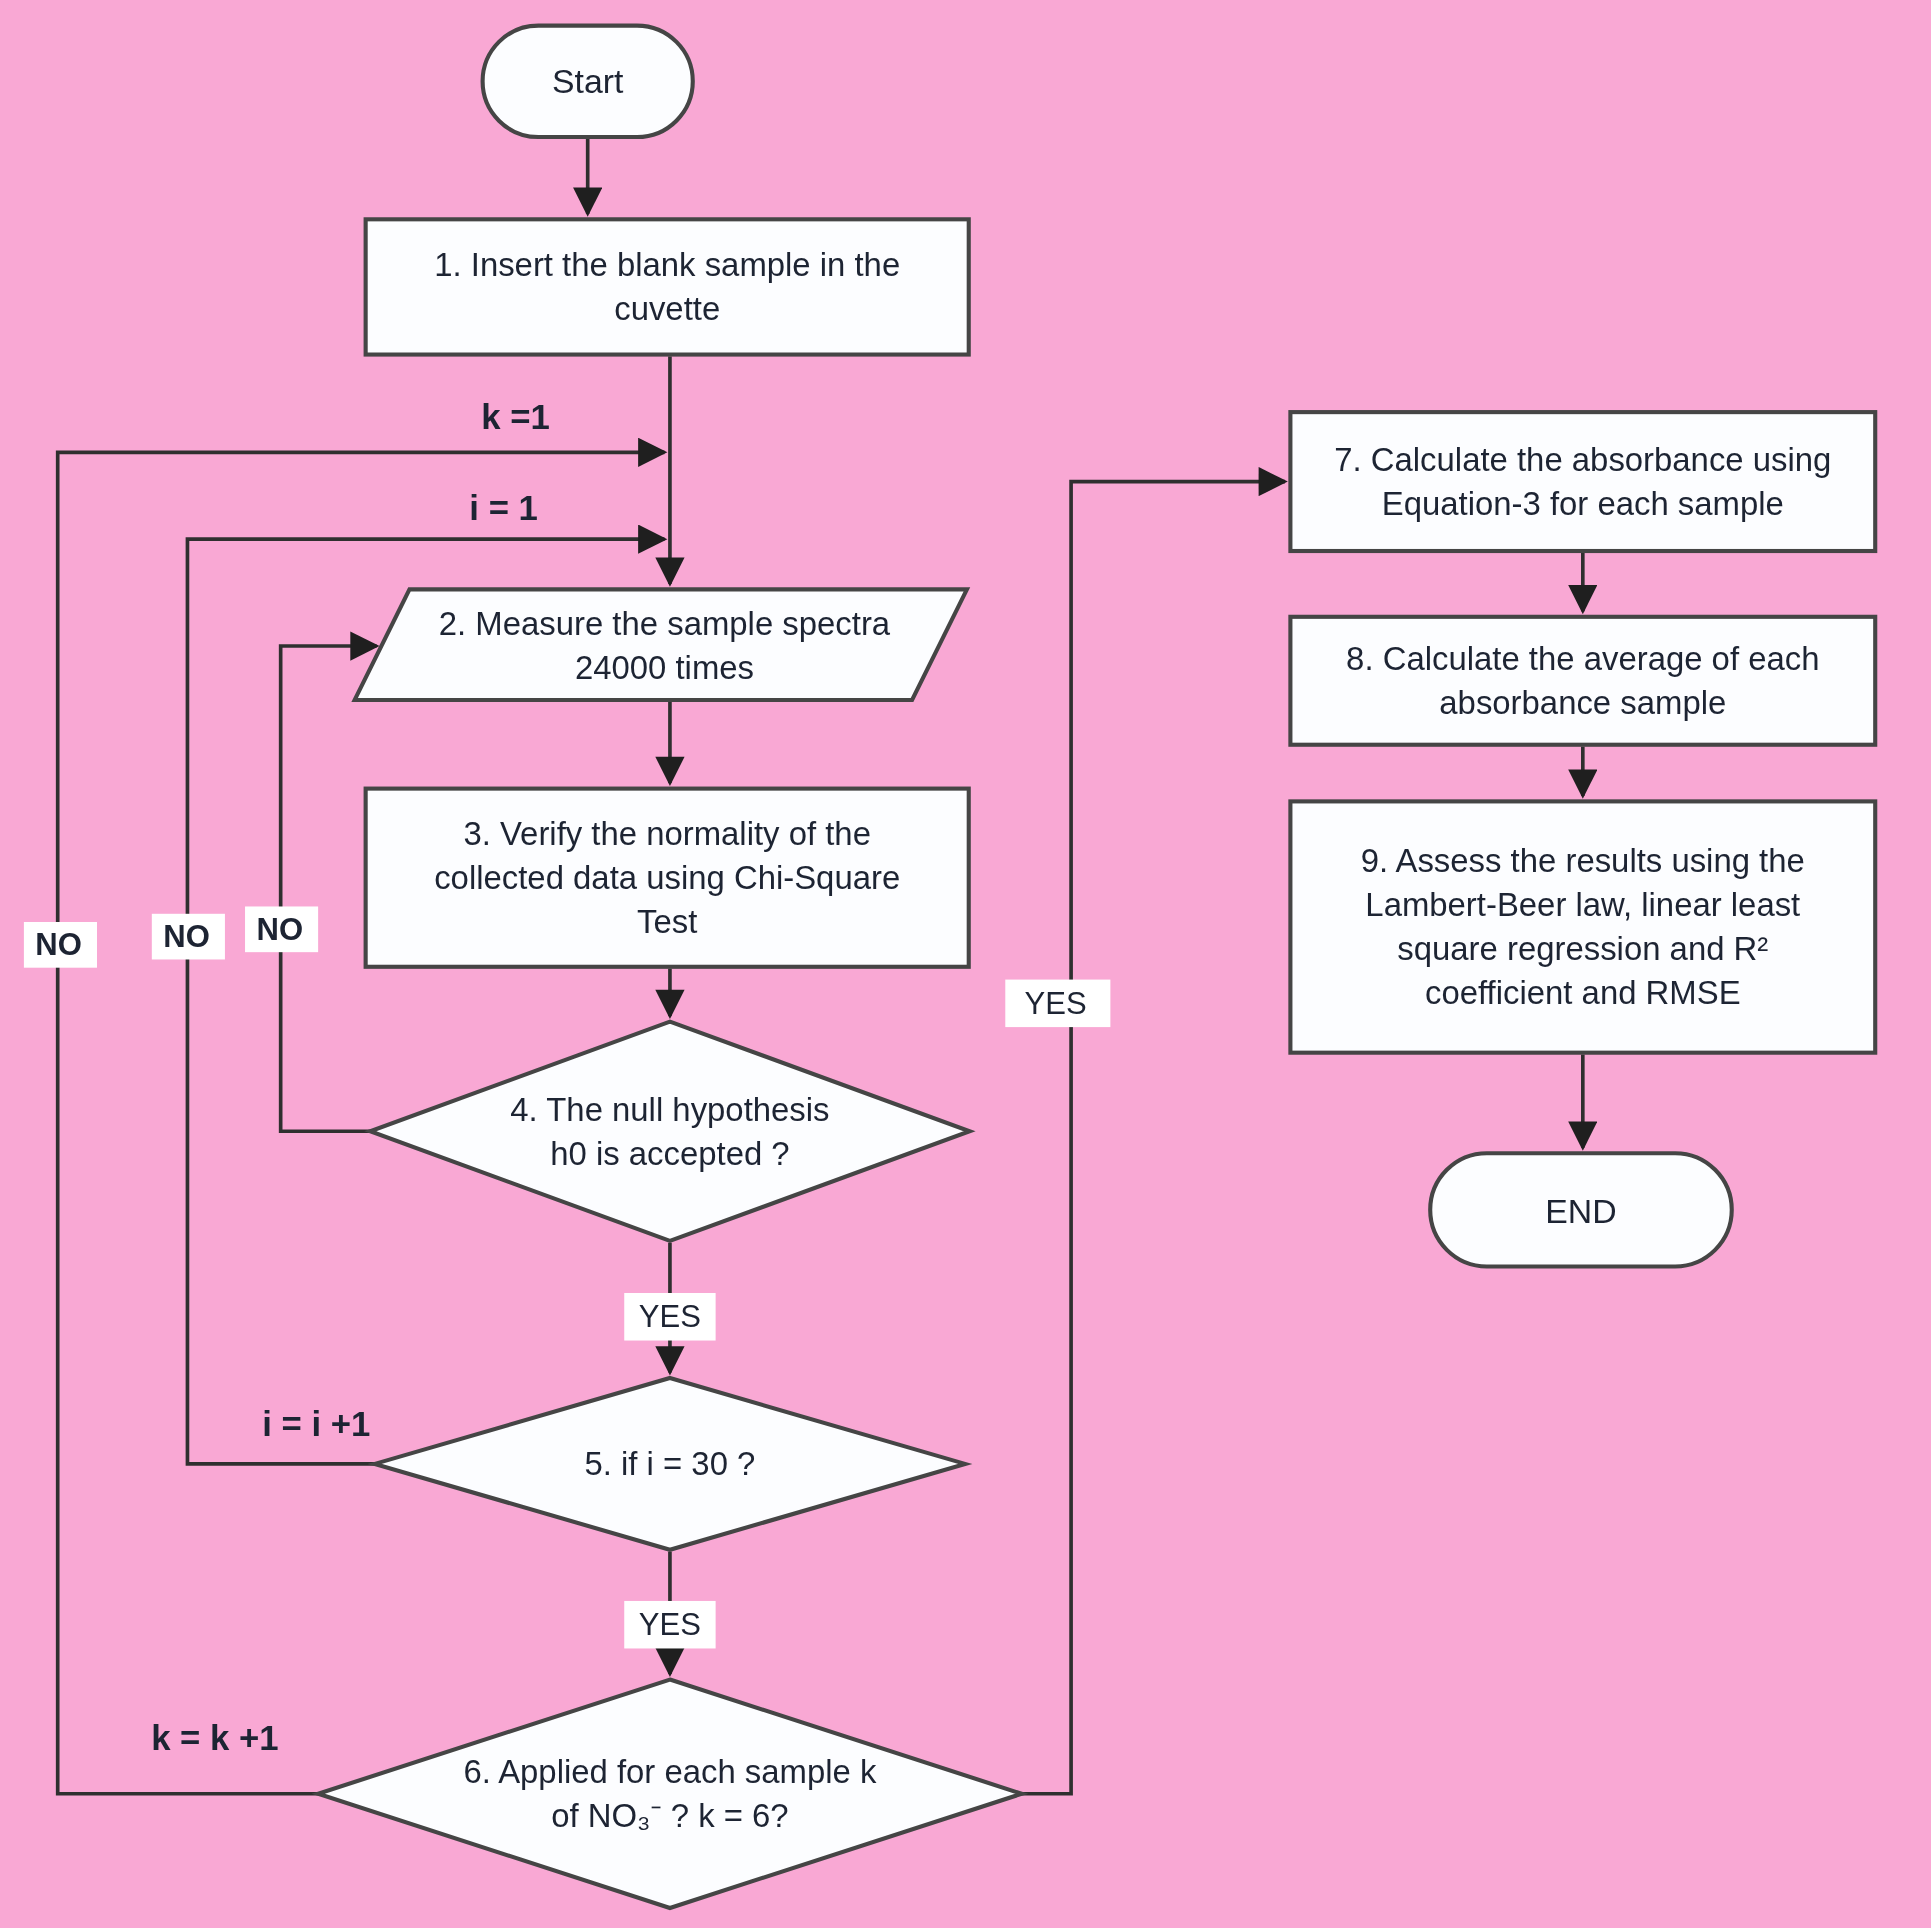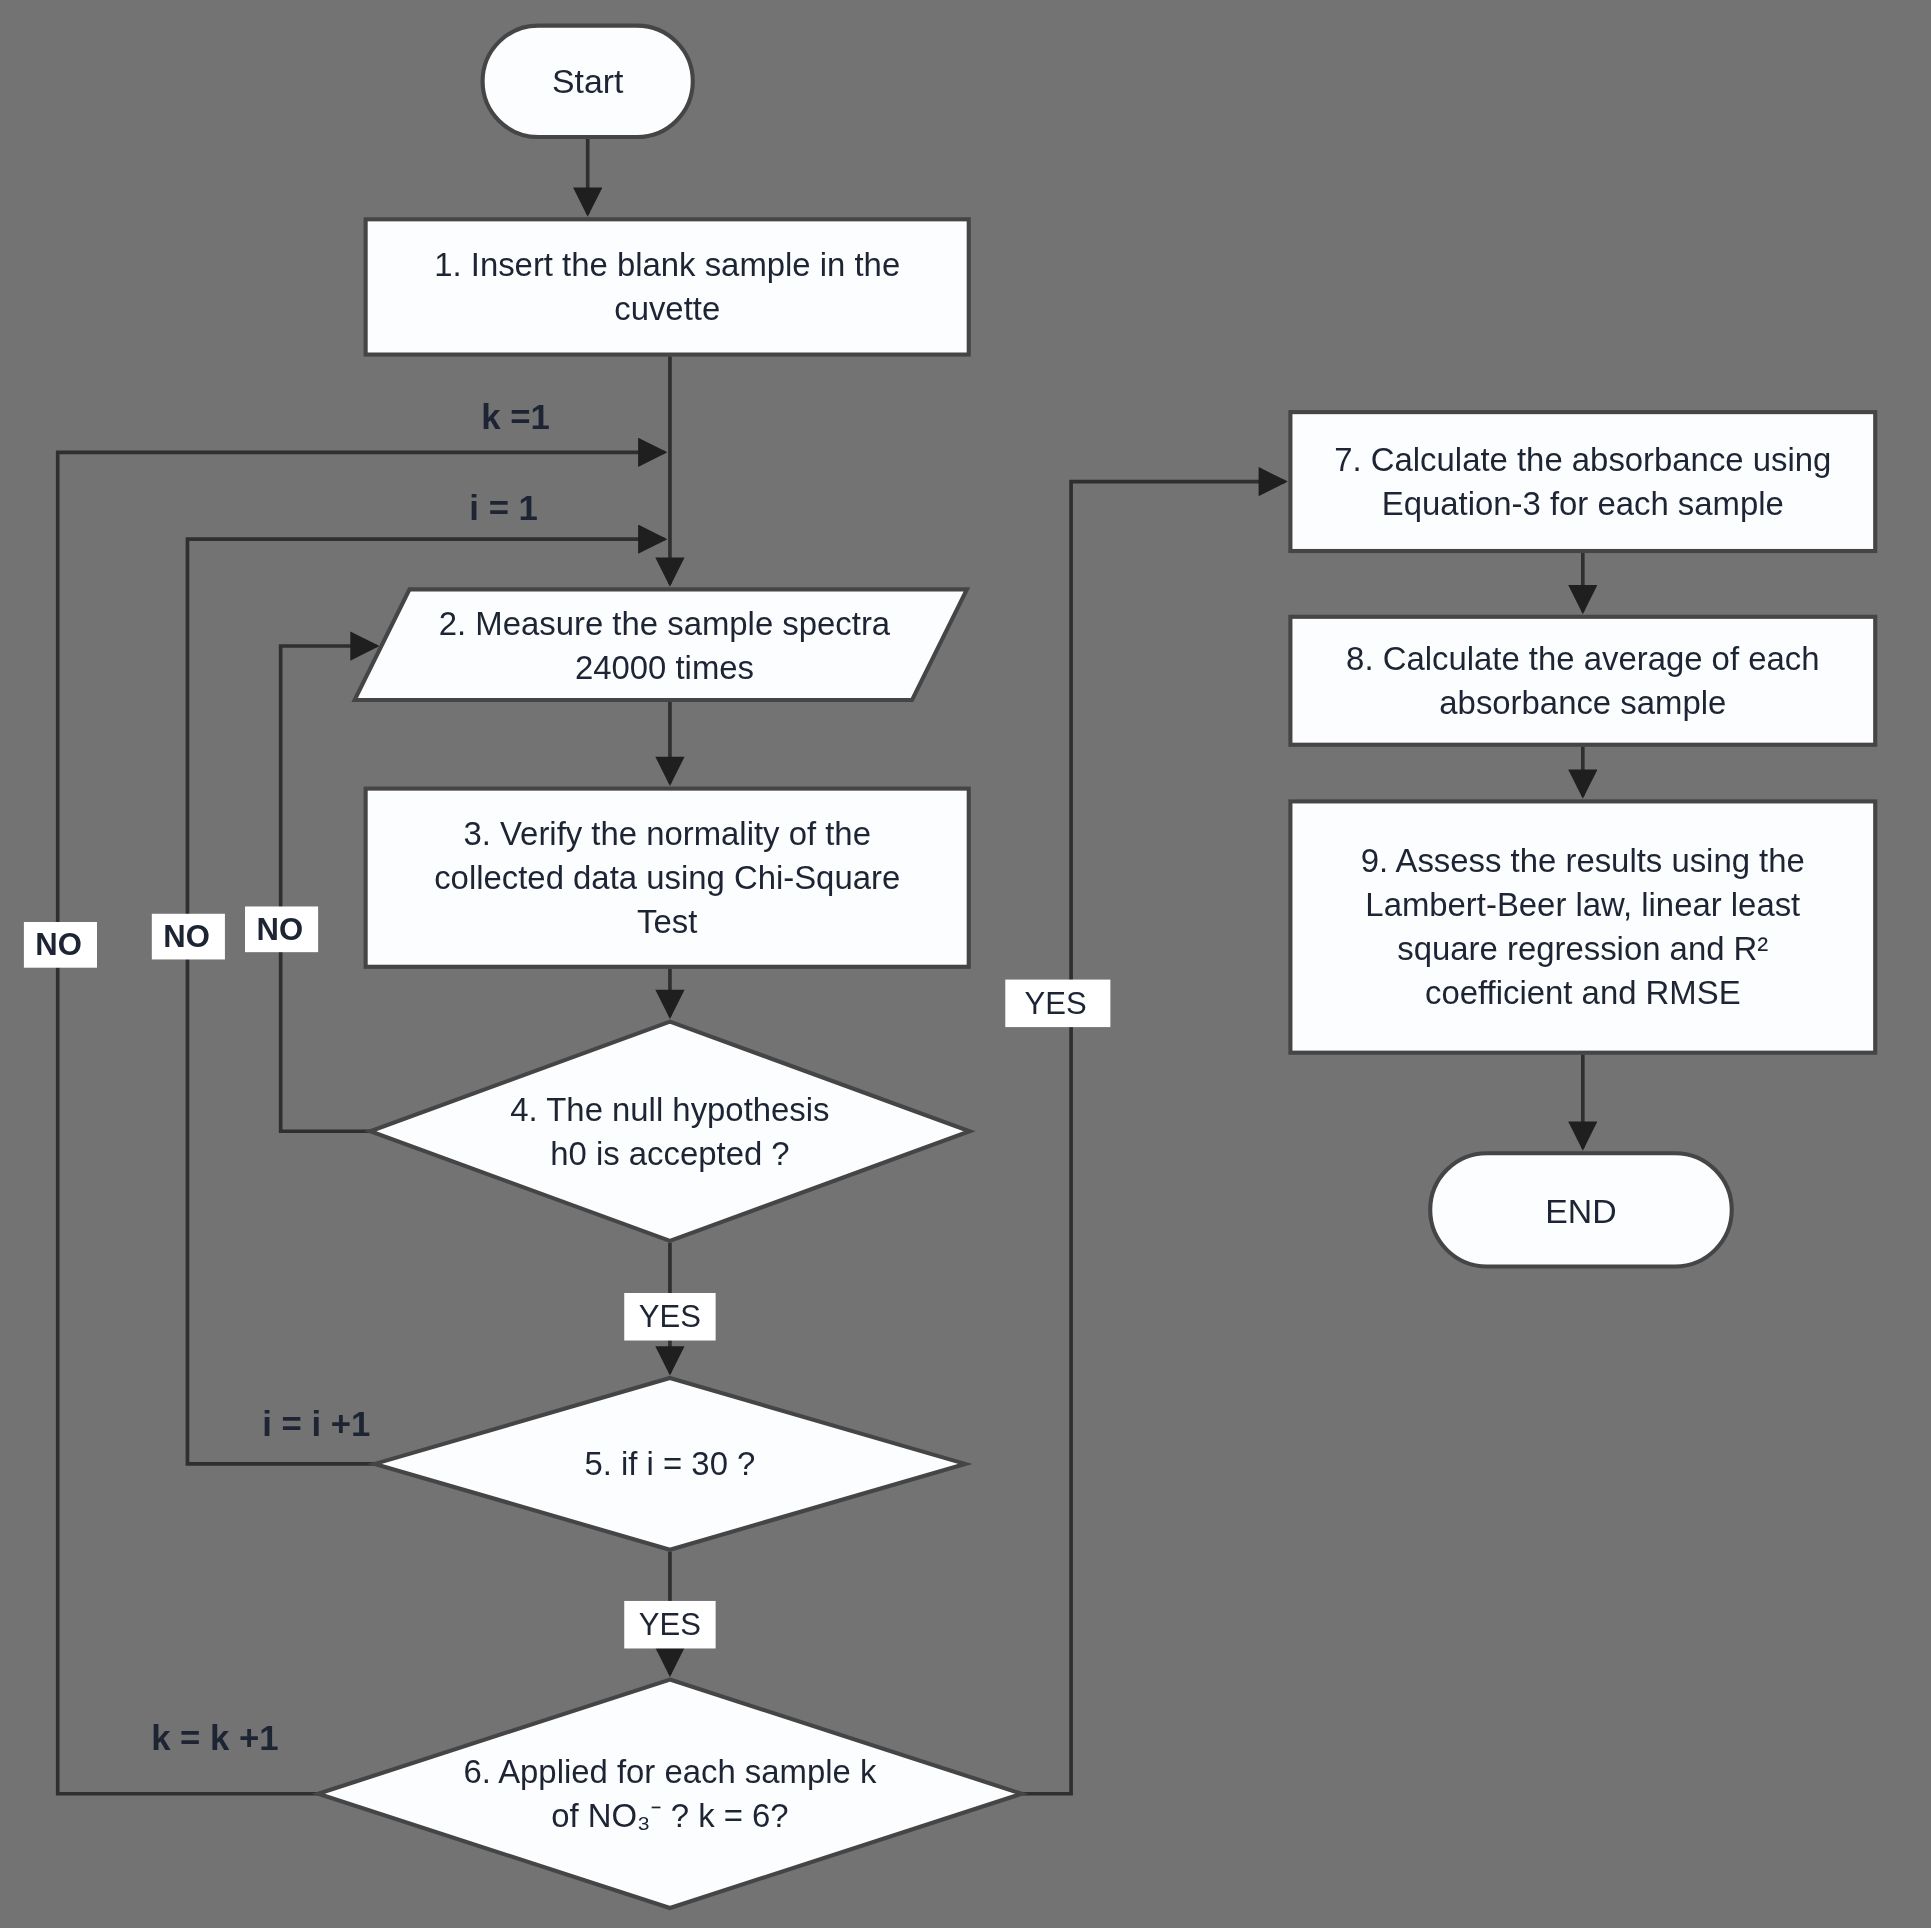--- a/index.html
+++ b/index.html
@@ -1,16 +1,16 @@
 <!DOCTYPE html>
 <html style="font-size:14.6px"><head>
 <meta charset="utf-8">
 <style>
   html,body{margin:0;padding:0;background:#ffffff;}
-  .stage{width:1932px;height:1929px;position:relative;background:#737373;
+  .stage{width:1932px;height:1929px;position:relative;background:#f9a8d4;
          font-family:"Liberation Sans", sans-serif;}
   svg{display:block;}
   .shape{fill:#fcfdff;stroke:#454545;stroke-width:4.5px;}
   .edge{fill:none;stroke:#2f2f2f;stroke-width:4px;}
   .node-text{fill:#1d2433;font-size:36px;font-weight:400;text-anchor:middle;}
   .terminator-text{fill:#1d2433;font-size:37px;font-weight:400;text-anchor:middle;}
   .var-label{fill:#1d2433;font-size:38px;font-weight:700;text-anchor:middle;}
   .yesno-label{fill:#1d2433;font-size:34px;text-anchor:middle;}
   .no-label{font-weight:700;}
   .label-bg{fill:#ffffff;stroke:none;}

